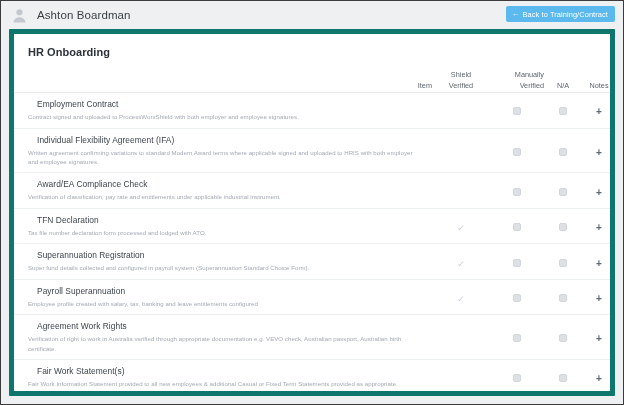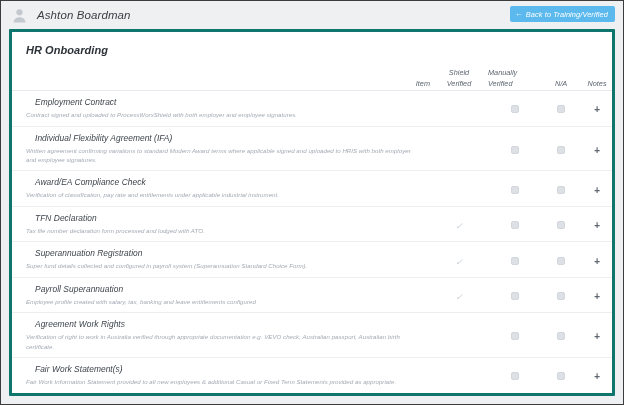--- a/index.html
+++ b/index.html
@@ -14,21 +14,20 @@
     overflow: hidden;
   }
   #app {
     position: relative;
     width: 624px;
     height: 405px;
     box-sizing: border-box;
     border: 1px solid #3c3c3c;
     background: #eef0f2;
     overflow: hidden;
-    font-style: italic;
   }
 
   
   .topbar {
     height: 28px;
     background: #eef0f2;
     display: flex;
     align-items: center;
     padding: 0 8px 0 10px;
     box-sizing: border-box;
@@ -73,21 +72,21 @@
   }
 
   
   .card {
     position: absolute;
     left: 8px;
     right: 8px;
     top: 28px;
     bottom: 8px;
     background: #ffffff;
-    border: 3px solid #0f766e;
+    border: 5px solid #0f766e;
     border-radius: 1px;
     box-sizing: border-box;
     display: flex;
     flex-direction: column;
     overflow: hidden;
   }
   .card-title {
     font-size: 11px;
     font-weight: bold;
     color: #2c3238;
@@ -108,21 +107,21 @@
     vertical-align: bottom;
     line-height: 1.45;
   }
   thead tr { border-bottom: 1px solid #e7eaee; }
   th.col-item {
     text-align: right;
     padding-left: 14px;
     width: 404px;
   }
   th.col-shield  { width: 54px; text-align: center; }
-  th.col-manual  { width: 54px; text-align: left; }
+  th.col-manual  { width: 54px; text-align: right; }
   th.col-na      { width: 34px; text-align: center; }
   th.col-notes   { width: 34px; }
   th.col-status  { width: 34px; text-align: center; }
 
   tbody tr { border-bottom: 1px solid #eceff2; }
   tbody td {
     vertical-align: middle;
     padding: 0;
     text-align: center;
   }
@@ -178,21 +177,21 @@
 
   <div class="topbar">
     <svg class="avatar" viewBox="0 0 24 24">
       <circle cx="12" cy="7.4" r="4.4" fill="#c4c9cf"></circle>
       <path d="M3.6 22c0-4.6 3.8-7.6 8.4-7.6s8.4 3 8.4 7.6z" fill="#c4c9cf"></path>
     </svg>
     <span class="user-name">Ashton Boardman</span>
 
     <div class="back-btn">
       <span class="back-arrow">←</span>
-      <span>Back to Training/Verified</span>
+      <span>Back to Training/Contract</span>
     </div>
   </div>
 
   <div class="card">
 
     <div class="card-title">HR Onboarding</div>
 
     <table class="checklist">
       <thead>
         <tr>

